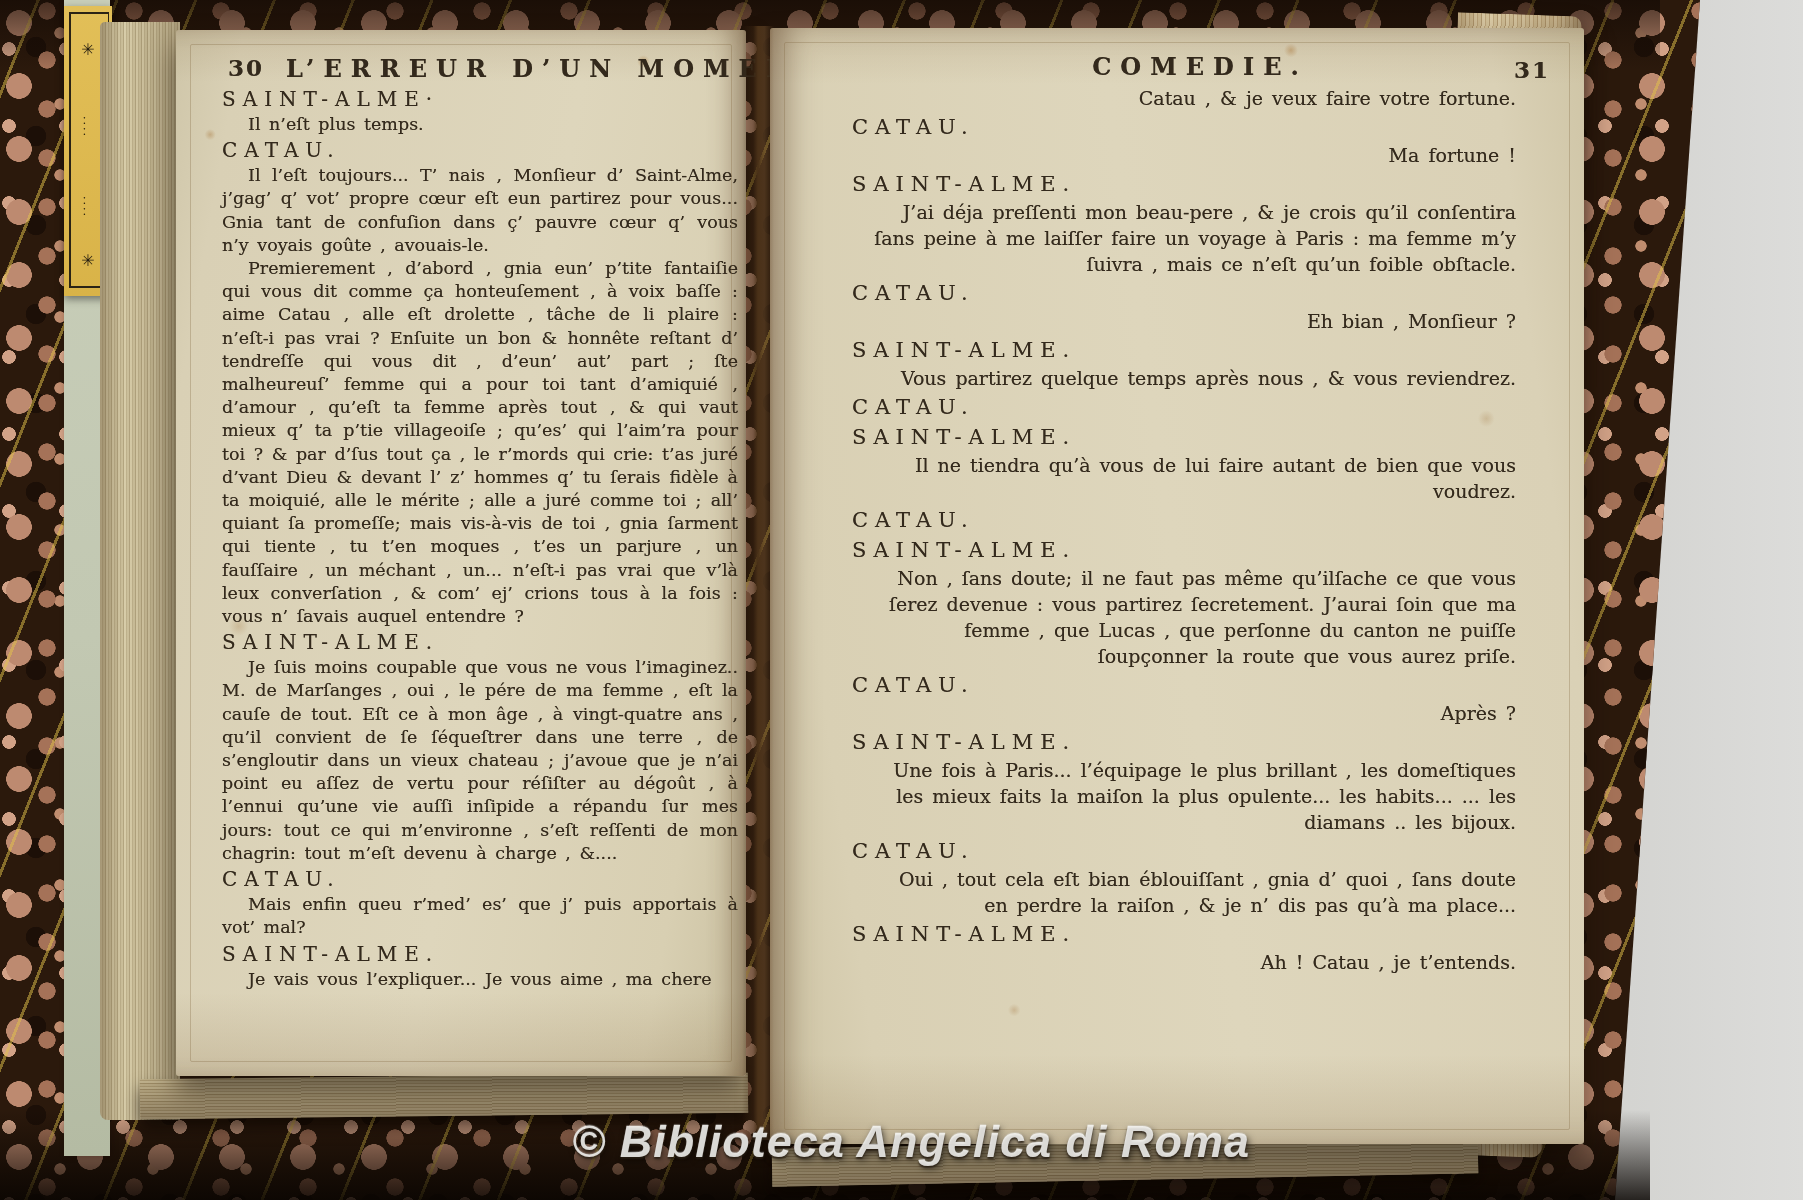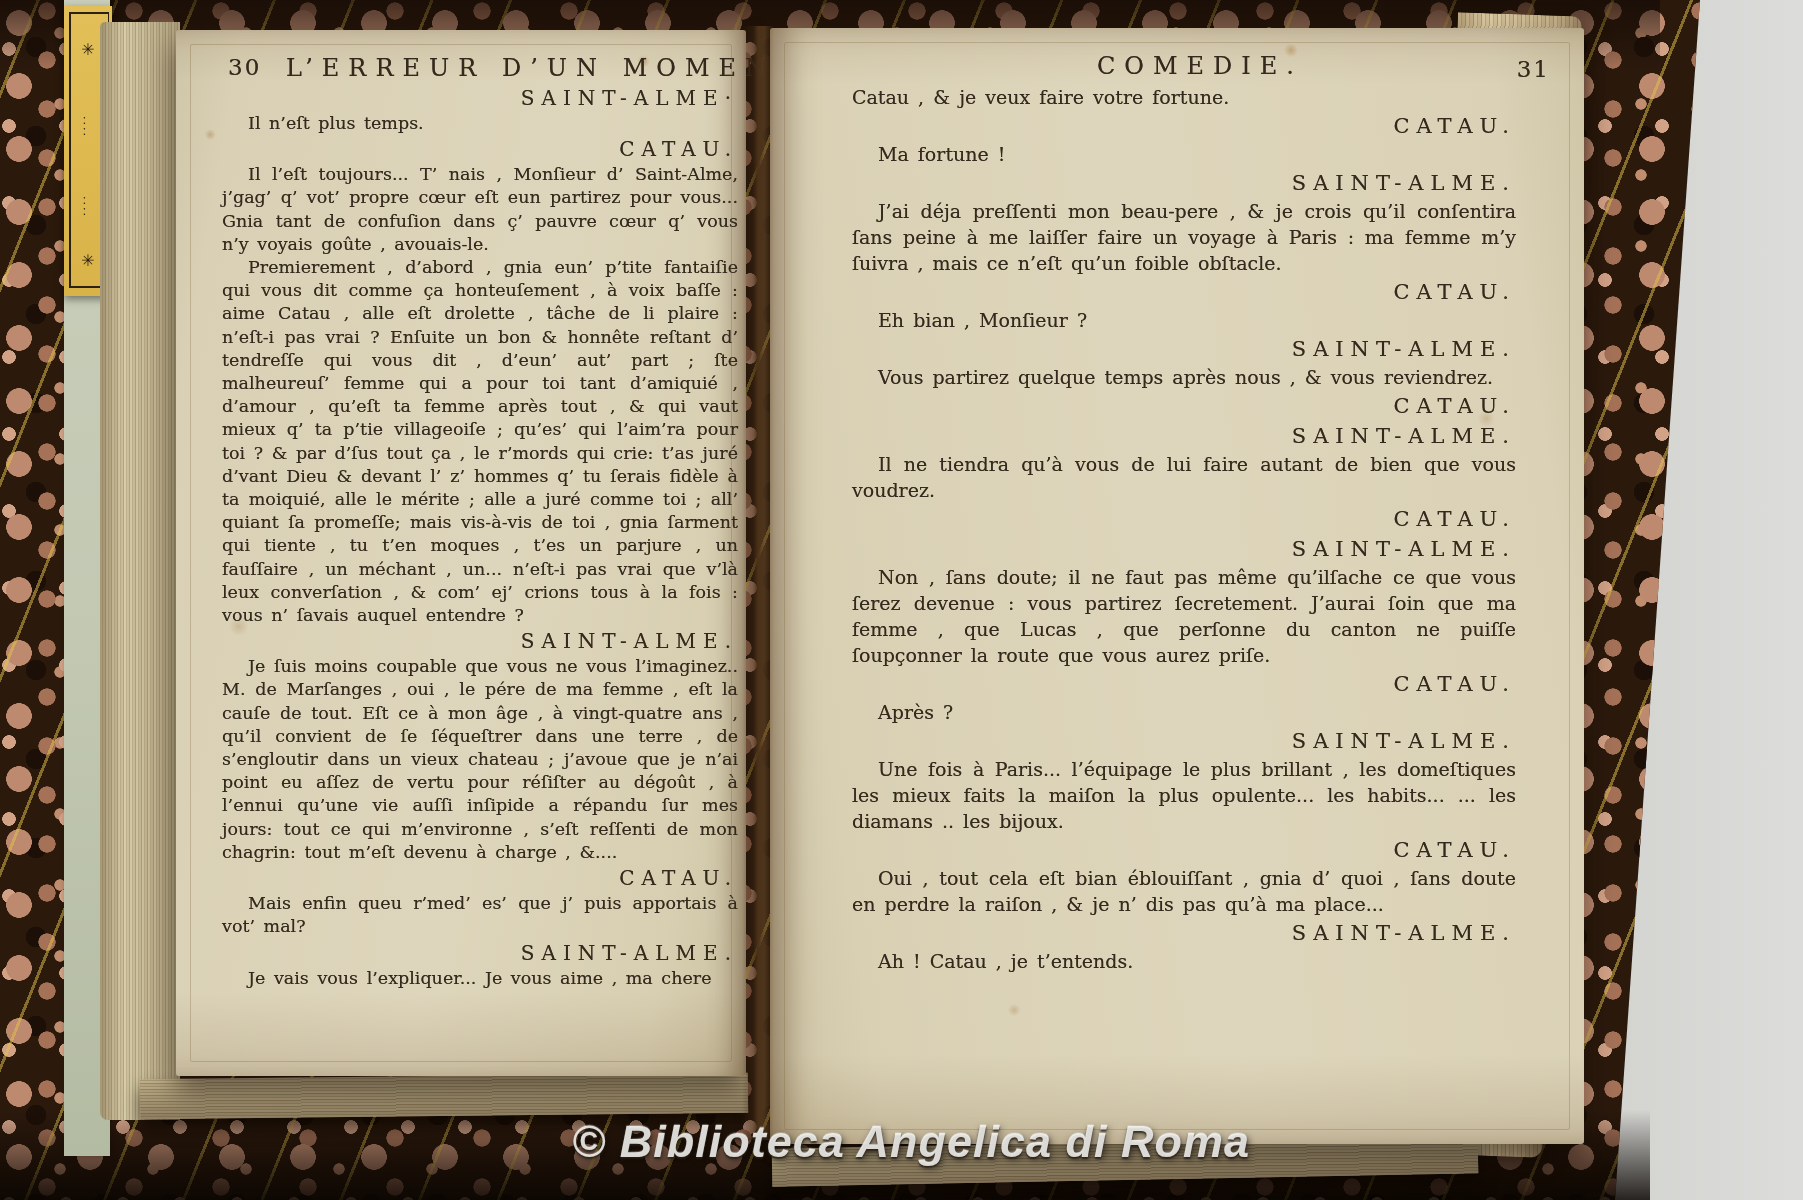--- a/index.html
+++ b/index.html
@@ -108,38 +108,38 @@
       radial-gradient(circle 9px at 30% 88%,rgba(150,95,35,.25),rgba(150,95,35,0) 70%),
       linear-gradient(to bottom,rgba(120,90,50,.14),rgba(120,90,50,0) 5%,rgba(120,90,50,0) 92%,rgba(120,90,50,.2)),
       linear-gradient(262deg,#cfc5a6 0%,#dad1b6 10%,#ded6bc 50%,#d9d0b4 88%,#cdc3a3 100%);
     box-shadow:inset 26px 0 32px -12px rgba(80,50,25,.5),0 18px 30px rgba(18,9,4,.5);
   }
   .page::after{ 
     content:"";position:absolute;inset:14px;border:1px solid rgba(125,100,60,.30);
     border-radius:2px;pointer-events:none;
   }
   
-  .page-header{position:relative;}
+  .page-header{position:relative;font-weight:bold;}
   .page-left .page-header{padding:24px 8px 2px 46px;}
   .page-right .page-header{padding:24px 36px 2px 82px;}
   .page-num{position:absolute;font-size:23px;letter-spacing:2px;}
   .page-left .page-num{left:52px;top:24px;}
   .page-right .page-num{right:34px;top:28px;text-align:right;}
   .running-title{display:block;text-align:center;font-size:24px;letter-spacing:9px;white-space:nowrap;}
   .page-left .running-title{margin-left:64px;}
   
   .page-body{overflow:hidden;}
   .page-left .page-body{padding:0 8px 0 46px;height:964px;}
   .page-right .page-body{padding:2px 68px 0 82px;height:1026px;}
   .blk{margin:0;}
   .page-left .blk.para,.page-left .blk.line{font-size:17.5px;line-height:23.2px;word-spacing:3px;}
-  .page-right .blk.para,.page-right .blk.line{font-size:19px;line-height:26px;word-spacing:3px;}
+  .page-right .blk.para,.page-right .blk.line{font-size:19px;line-height:26px;word-spacing:3px;text-align:right;}
   .blk.para{text-align:justify;text-indent:26px;}
   .blk.line{text-align:left;text-indent:0;}
-  .blk.speaker{text-align:right;letter-spacing:7px;margin:2px 0 1px;}
+  .blk.speaker{text-align:left;letter-spacing:7px;margin:2px 0 1px;}
   .page-left .blk.speaker{font-size:20px;line-height:25px;}
   .page-right .blk.speaker{font-size:21px;line-height:28px;}
   
   .gutter{
     position:absolute;left:742px;top:26px;width:32px;height:1114px;z-index:6;
     background:linear-gradient(90deg,rgba(59,38,19,0) 0,rgba(59,38,19,.45) 35%,#4a3118 50%,rgba(110,78,45,.55) 70%,rgba(59,38,19,0) 100%);
   }
   
   .watermark{
     position:absolute;left:572px;top:1116px;z-index:10;

